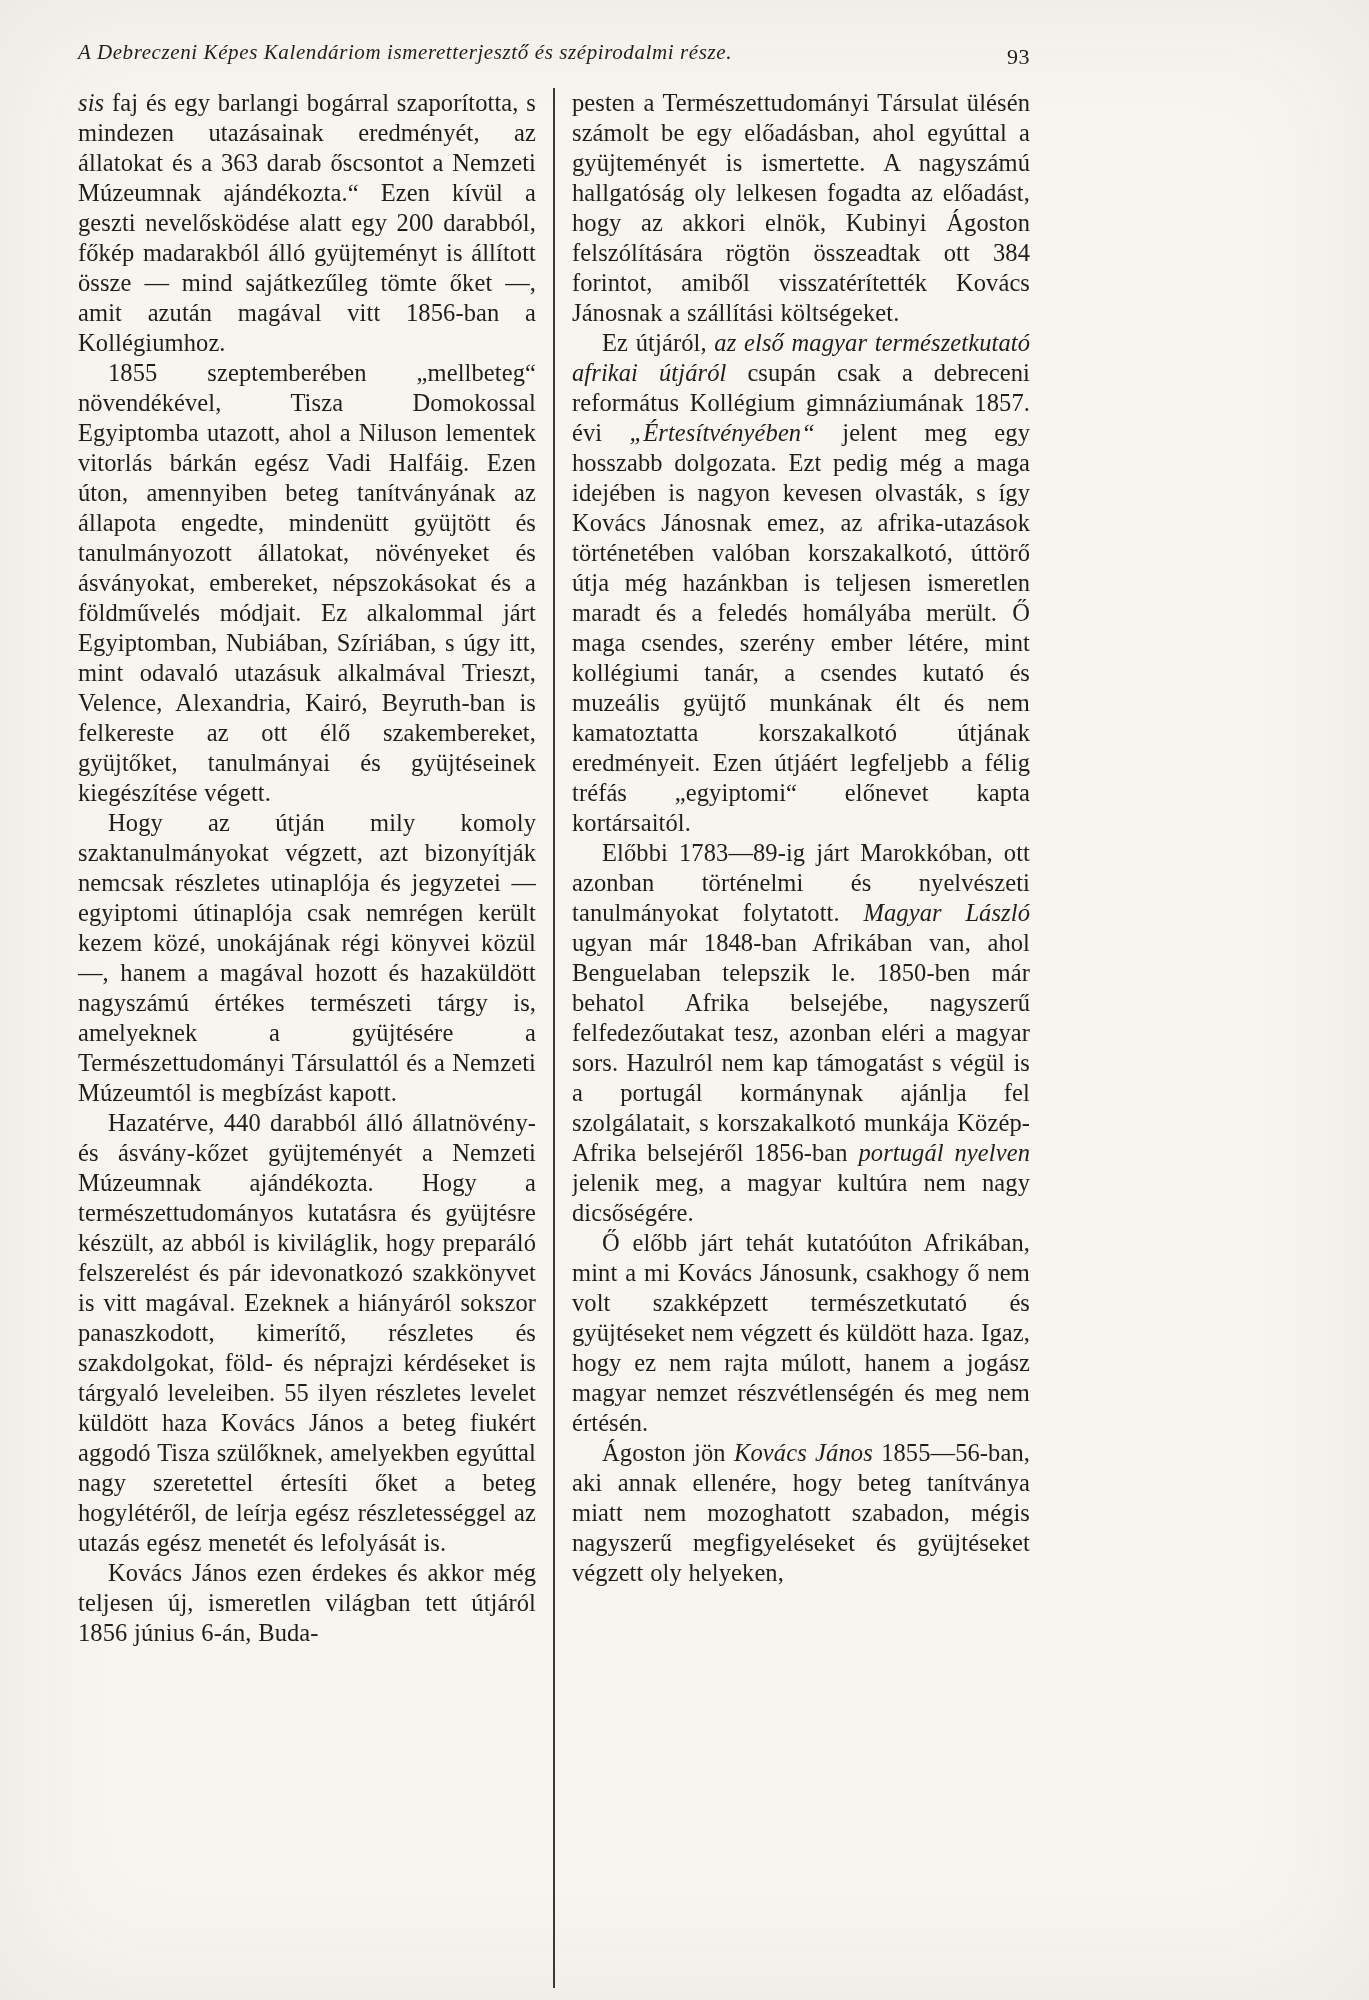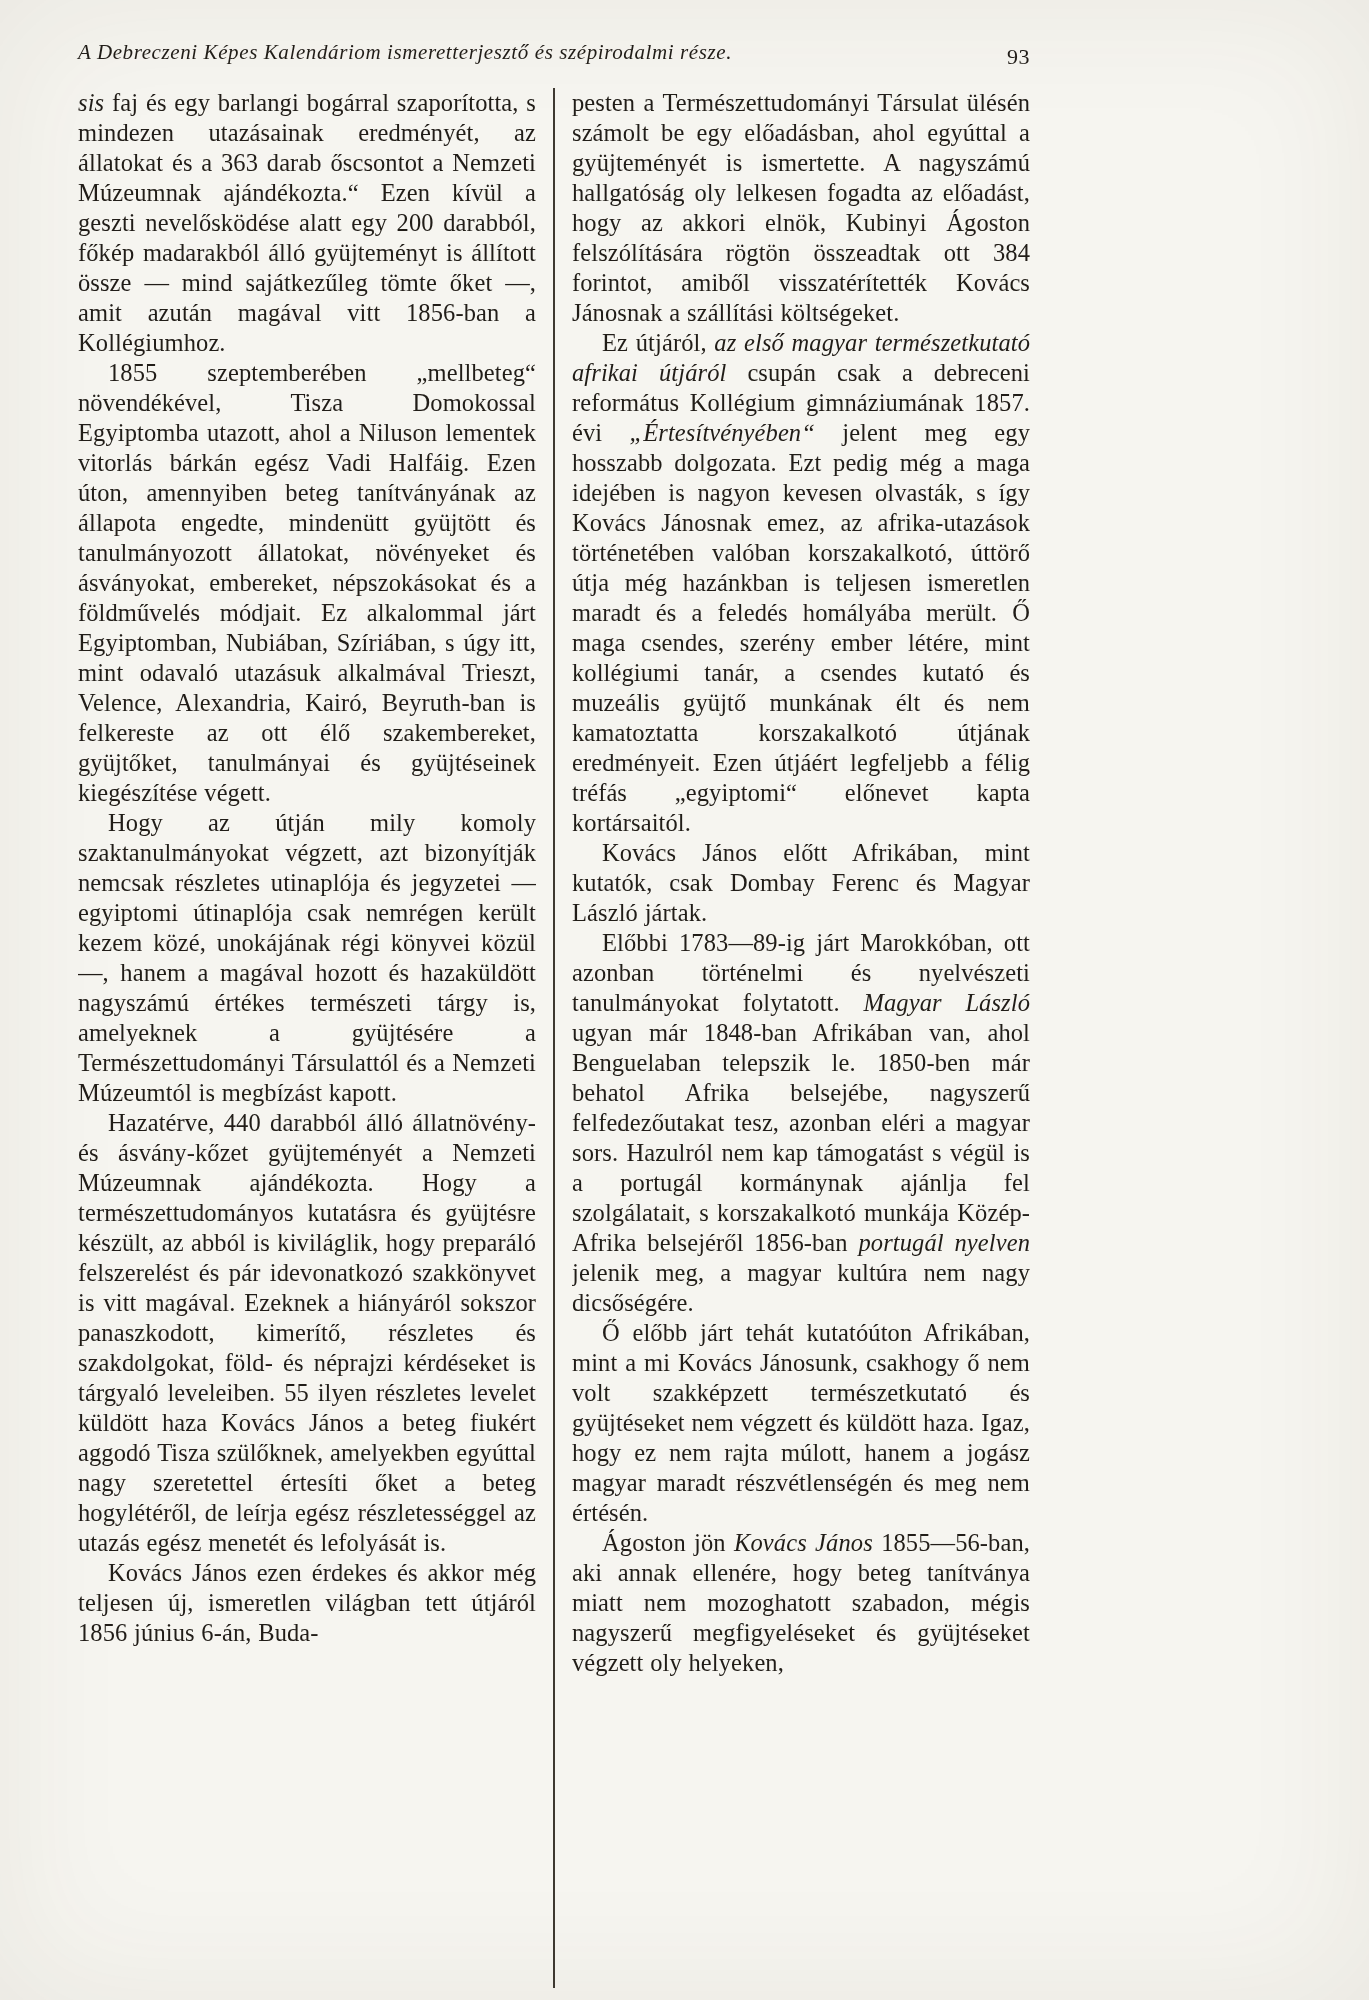--- a/index.html
+++ b/index.html
@@ -97,21 +97,20 @@
     <div class="column">
         <p class="para"><span class="it">sis</span><span> faj és egy barlangi bogárral szaporította, s mindezen utazásainak eredményét, az állatokat és a 363 darab őscsontot a Nemzeti Múzeumnak ajándékozta.“ Ezen kívül a geszti nevelősködése alatt egy 200 darabból, főkép madarakból álló gyüjteményt is állított össze — mind sajátkezűleg tömte őket —, amit azután magával vitt 1856-ban a Kollégiumhoz.</span></p>
         <p class="para indent"><span>1855 szeptemberében „mellbeteg“ növendékével, Tisza Domokossal Egyiptomba utazott, ahol a Niluson lementek vitorlás bárkán egész Vadi Halfáig. Ezen úton, amennyiben beteg tanítványának az állapota engedte, mindenütt gyüjtött és tanulmányozott állatokat, növényeket és ásványokat, embereket, népszokásokat és a földművelés módjait. Ez alkalommal járt Egyiptomban, Nubiában, Szíriában, s úgy itt, mint odavaló utazásuk alkalmával Trieszt, Velence, Alexandria, Kairó, Beyruth-ban is felkereste az ott élő szakembereket, gyüjtőket, tanulmányai és gyüjtéseinek kiegészítése végett.</span></p>
         <p class="para indent"><span>Hogy az útján mily komoly szaktanulmányokat végzett, azt bizonyítják nemcsak részletes utinaplója és jegyzetei — egyiptomi útinaplója csak nemrégen került kezem közé, unokájának régi könyvei közül —, hanem a magával hozott és hazaküldött nagyszámú értékes természeti tárgy is, amelyeknek a gyüjtésére a Természettudományi Társulattól és a Nemzeti Múzeumtól is megbízást kapott.</span></p>
         <p class="para indent"><span>Hazatérve, 440 darabból álló állatnövény- és ásvány-kőzet gyüjteményét a Nemzeti Múzeumnak ajándékozta. Hogy a természettudományos kutatásra és gyüjtésre készült, az abból is kiviláglik, hogy preparáló felszerelést és pár idevonatkozó szakkönyvet is vitt magával. Ezeknek a hiányáról sokszor panaszkodott, kimerítő, részletes és szakdolgokat, föld- és néprajzi kérdéseket is tárgyaló leveleiben. 55 ilyen részletes levelet küldött haza Kovács János a beteg fiukért aggodó Tisza szülőknek, amelyekben egyúttal nagy szeretettel értesíti őket a beteg hogylétéről, de leírja egész részletességgel az utazás egész menetét és lefolyását is.</span></p>
         <p class="para indent"><span>Kovács János ezen érdekes és akkor még teljesen új, ismeretlen világban tett útjáról 1856 június 6-án, Buda-</span></p>
       </div>
     <div class="column">
         <p class="para"><span>pesten a Természettudományi Társulat ülésén számolt be egy előadásban, ahol egyúttal a gyüjteményét is ismertette. A nagyszámú hallgatóság oly lelkesen fogadta az előadást, hogy az akkori elnök, Kubinyi Ágoston felszólítására rögtön összeadtak ott 384 forintot, amiből visszatérítették Kovács Jánosnak a szállítási költségeket.</span></p>
         <p class="para indent"><span>Ez útjáról, </span><span class="it">az első magyar természetkutató afrikai útjáról</span><span> csupán csak a debreceni református Kollégium gimnáziumának 1857. évi </span><span class="it">„Értesítvényében“</span><span> jelent meg egy hosszabb dolgozata. Ezt pedig még a maga idejében is nagyon kevesen olvasták, s így Kovács Jánosnak emez, az afrika-utazások történetében valóban korszakalkotó, úttörő útja még hazánkban is teljesen ismeretlen maradt és a feledés homályába merült. Ő maga csendes, szerény ember létére, mint kollégiumi tanár, a csendes kutató és muzeális gyüjtő munkának élt és nem kamatoztatta korszakalkotó útjának eredményeit. Ezen útjáért legfeljebb a félig tréfás „egyiptomi“ előnevet kapta kortársaitól.</span></p>
-        <p class="para indent"><span>Kovács János előtt Afrikában, mint kutatók, csak Dombay Ferenc és Magyar László jártak.</span></p>
         <p class="para indent"><span>Előbbi 1783—89-ig járt Marokkóban, ott azonban történelmi és nyelvészeti tanulmányokat folytatott. </span><span class="it">Magyar László</span><span> ugyan már 1848-ban Afrikában van, ahol Benguelaban telepszik le. 1850-ben már behatol Afrika belsejébe, nagyszerű felfedezőutakat tesz, azonban eléri a magyar sors. Hazulról nem kap támogatást s végül is a portugál kormánynak ajánlja fel szolgálatait, s korszakalkotó munkája Közép-Afrika belsejéről 1856-ban </span><span class="it">portugál nyelven</span><span> jelenik meg, a magyar kultúra nem nagy dicsőségére.</span></p>
-        <p class="para indent"><span>Ő előbb járt tehát kutatóúton Afrikában, mint a mi Kovács Jánosunk, csakhogy ő nem volt szakképzett természetkutató és gyüjtéseket nem végzett és küldött haza. Igaz, hogy ez nem rajta múlott, hanem a jogász magyar maradt részvétlenségén és meg nem értésén.</span></p>
+        <p class="para indent"><span>Ő előbb járt tehát kutatóúton Afrikában, mint a mi Kovács Jánosunk, csakhogy ő nem volt szakképzett természetkutató és gyüjtéseket nem végzett és küldött haza. Igaz, hogy ez nem rajta múlott, hanem a jogász magyar nemzet részvétlenségén és meg nem értésén.</span></p>
         <p class="para indent"><span>Ágoston jön </span><span class="it">Kovács János</span><span> 1855—56-ban, aki annak ellenére, hogy beteg tanítványa miatt nem mozoghatott szabadon, mégis nagyszerű megfigyeléseket és gyüjtéseket végzett oly helyeken,</span></p>
       </div>
     <div class="column-divider"></div>
   </main>
 
 </div>
 
 </body></html>

